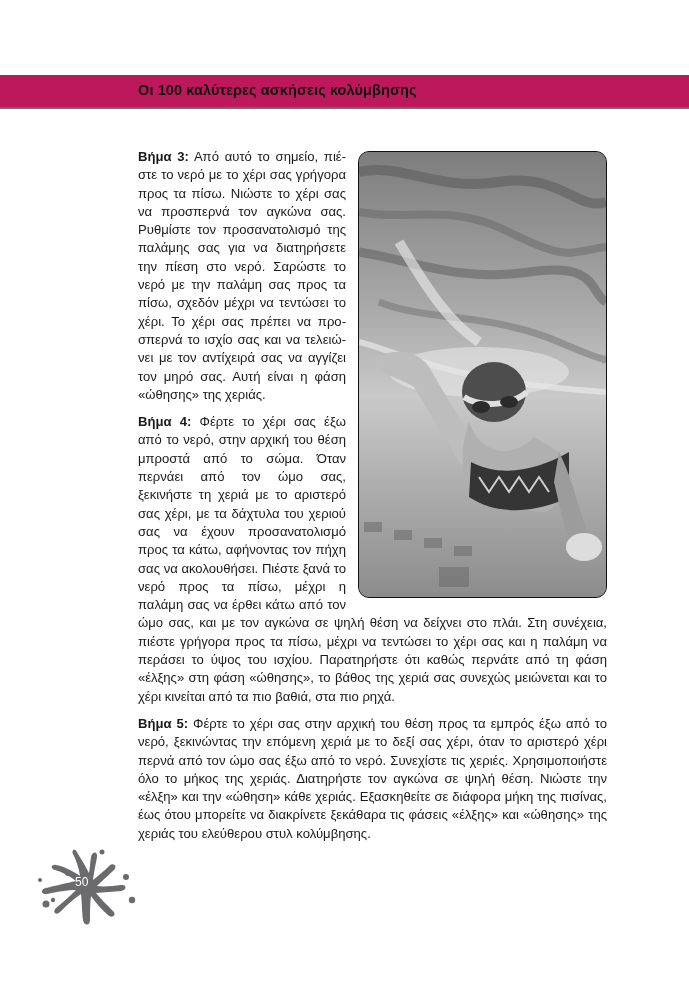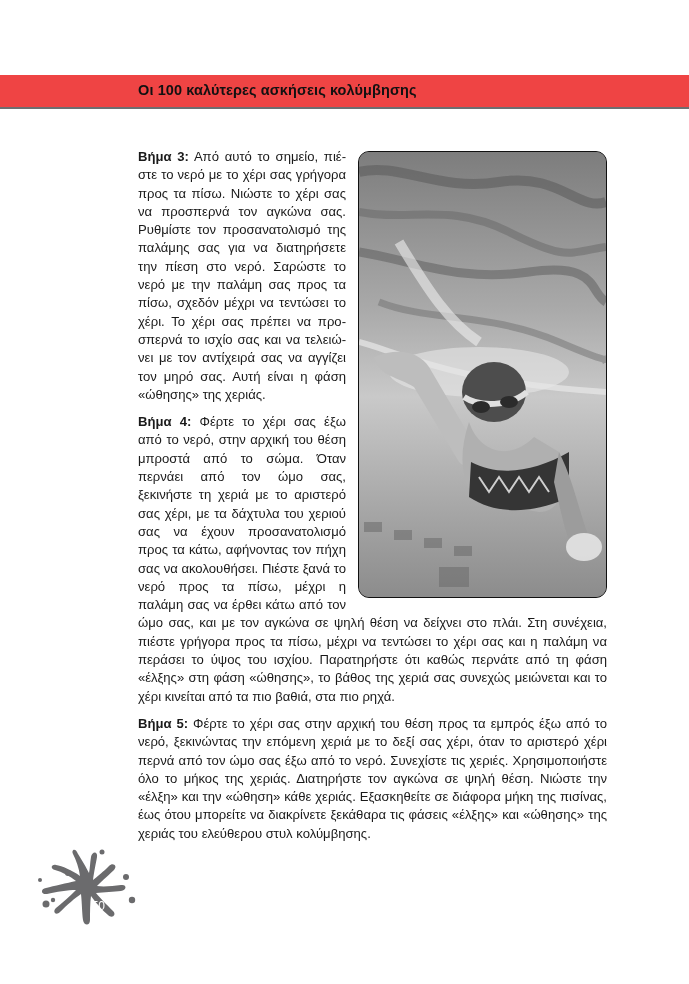--- a/index.html
+++ b/index.html
@@ -2,21 +2,21 @@
 <html><head>
 <meta charset="utf-8">
 <style>
   html, body { margin: 0; padding: 0; }
   body {
     width: 689px; height: 984px; background: #ffffff; position: relative; overflow: hidden;
     font-family: "Liberation Sans", sans-serif; color: #1a1a1a;
   }
   .header-bar {
     position: absolute; left: 0; top: 75px; width: 689px; height: 32px;
-    background: #ef4444; border-bottom: 2px solid #6e6e70;
+    background: #be185d; border-bottom: 2px solid #6e6e70;
   }
   .header-title {
     position: absolute; left: 138px; top: 7px; font-size: 14.5px; font-weight: bold; color: #111;
     letter-spacing: 0.1px;
   }
   .content {
     position: absolute; left: 138px; top: 148px; width: 469px;
     font-size: 13.1px; line-height: 18.3px; text-align: justify; hyphens: manual;
   }
   .content p { margin: 0 0 9px 0; }
@@ -25,21 +25,21 @@
     float: right; width: 249px; height: 447px; margin: 3px 0 6px 12px;
     shape-outside: margin-box;
   }
   .photo {
     width: 247px; height: 445px; border: 1px solid #111; border-radius: 11px; overflow: hidden;
     position: relative; background: #8a8a8a;
   }
   .photo svg { display: block; width: 100%; height: 100%; }
   .page-splat { position: absolute; left: 34px; top: 848px; width: 110px; height: 80px; }
   .page-number {
-    position: absolute; left: 75px; top: 875px; font-size: 12px; color: #ffffff; width: 30px; text-align: right; margin-top: 24px;
+    position: absolute; left: 75px; top: 875px; font-size: 12px; color: #ffffff; width: 30px; text-align: left;
   }
 </style>
 </head>
 <body>
 
 <div class="header-bar">
   <span class="header-title">Οι 100 καλύτερες ασκήσεις κολύμβησης</span>
 </div>
 
 <div class="content">

